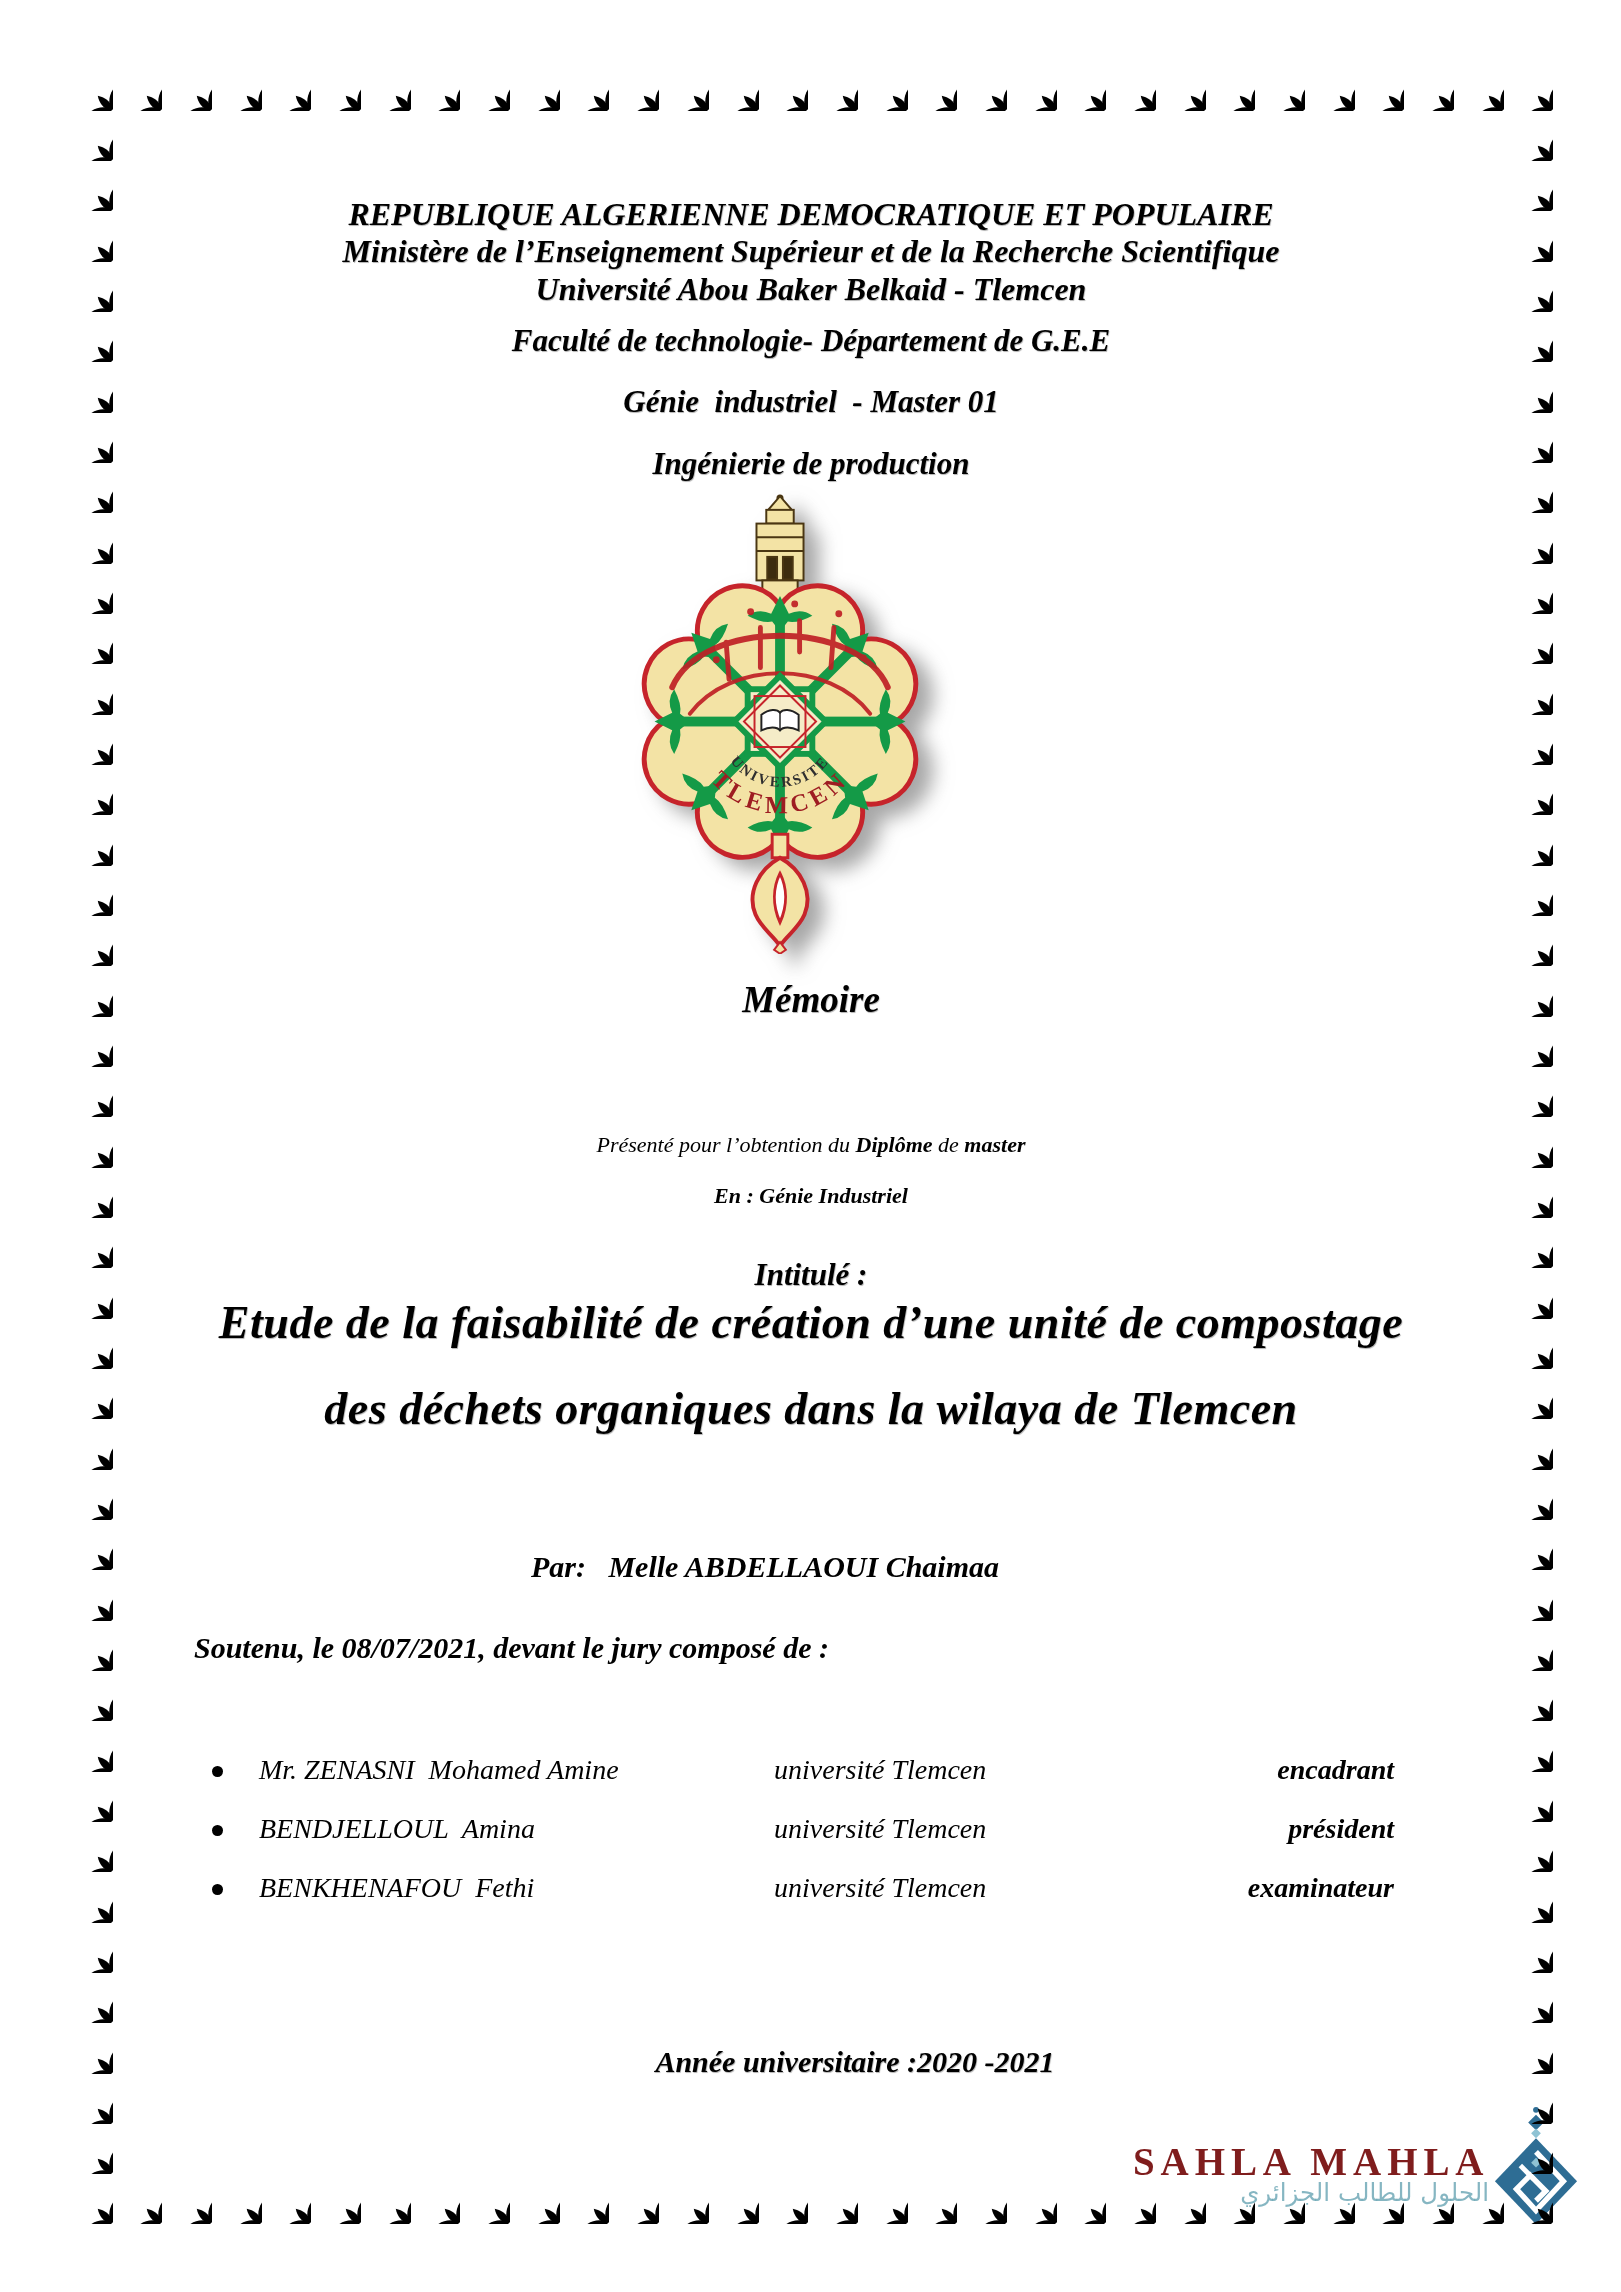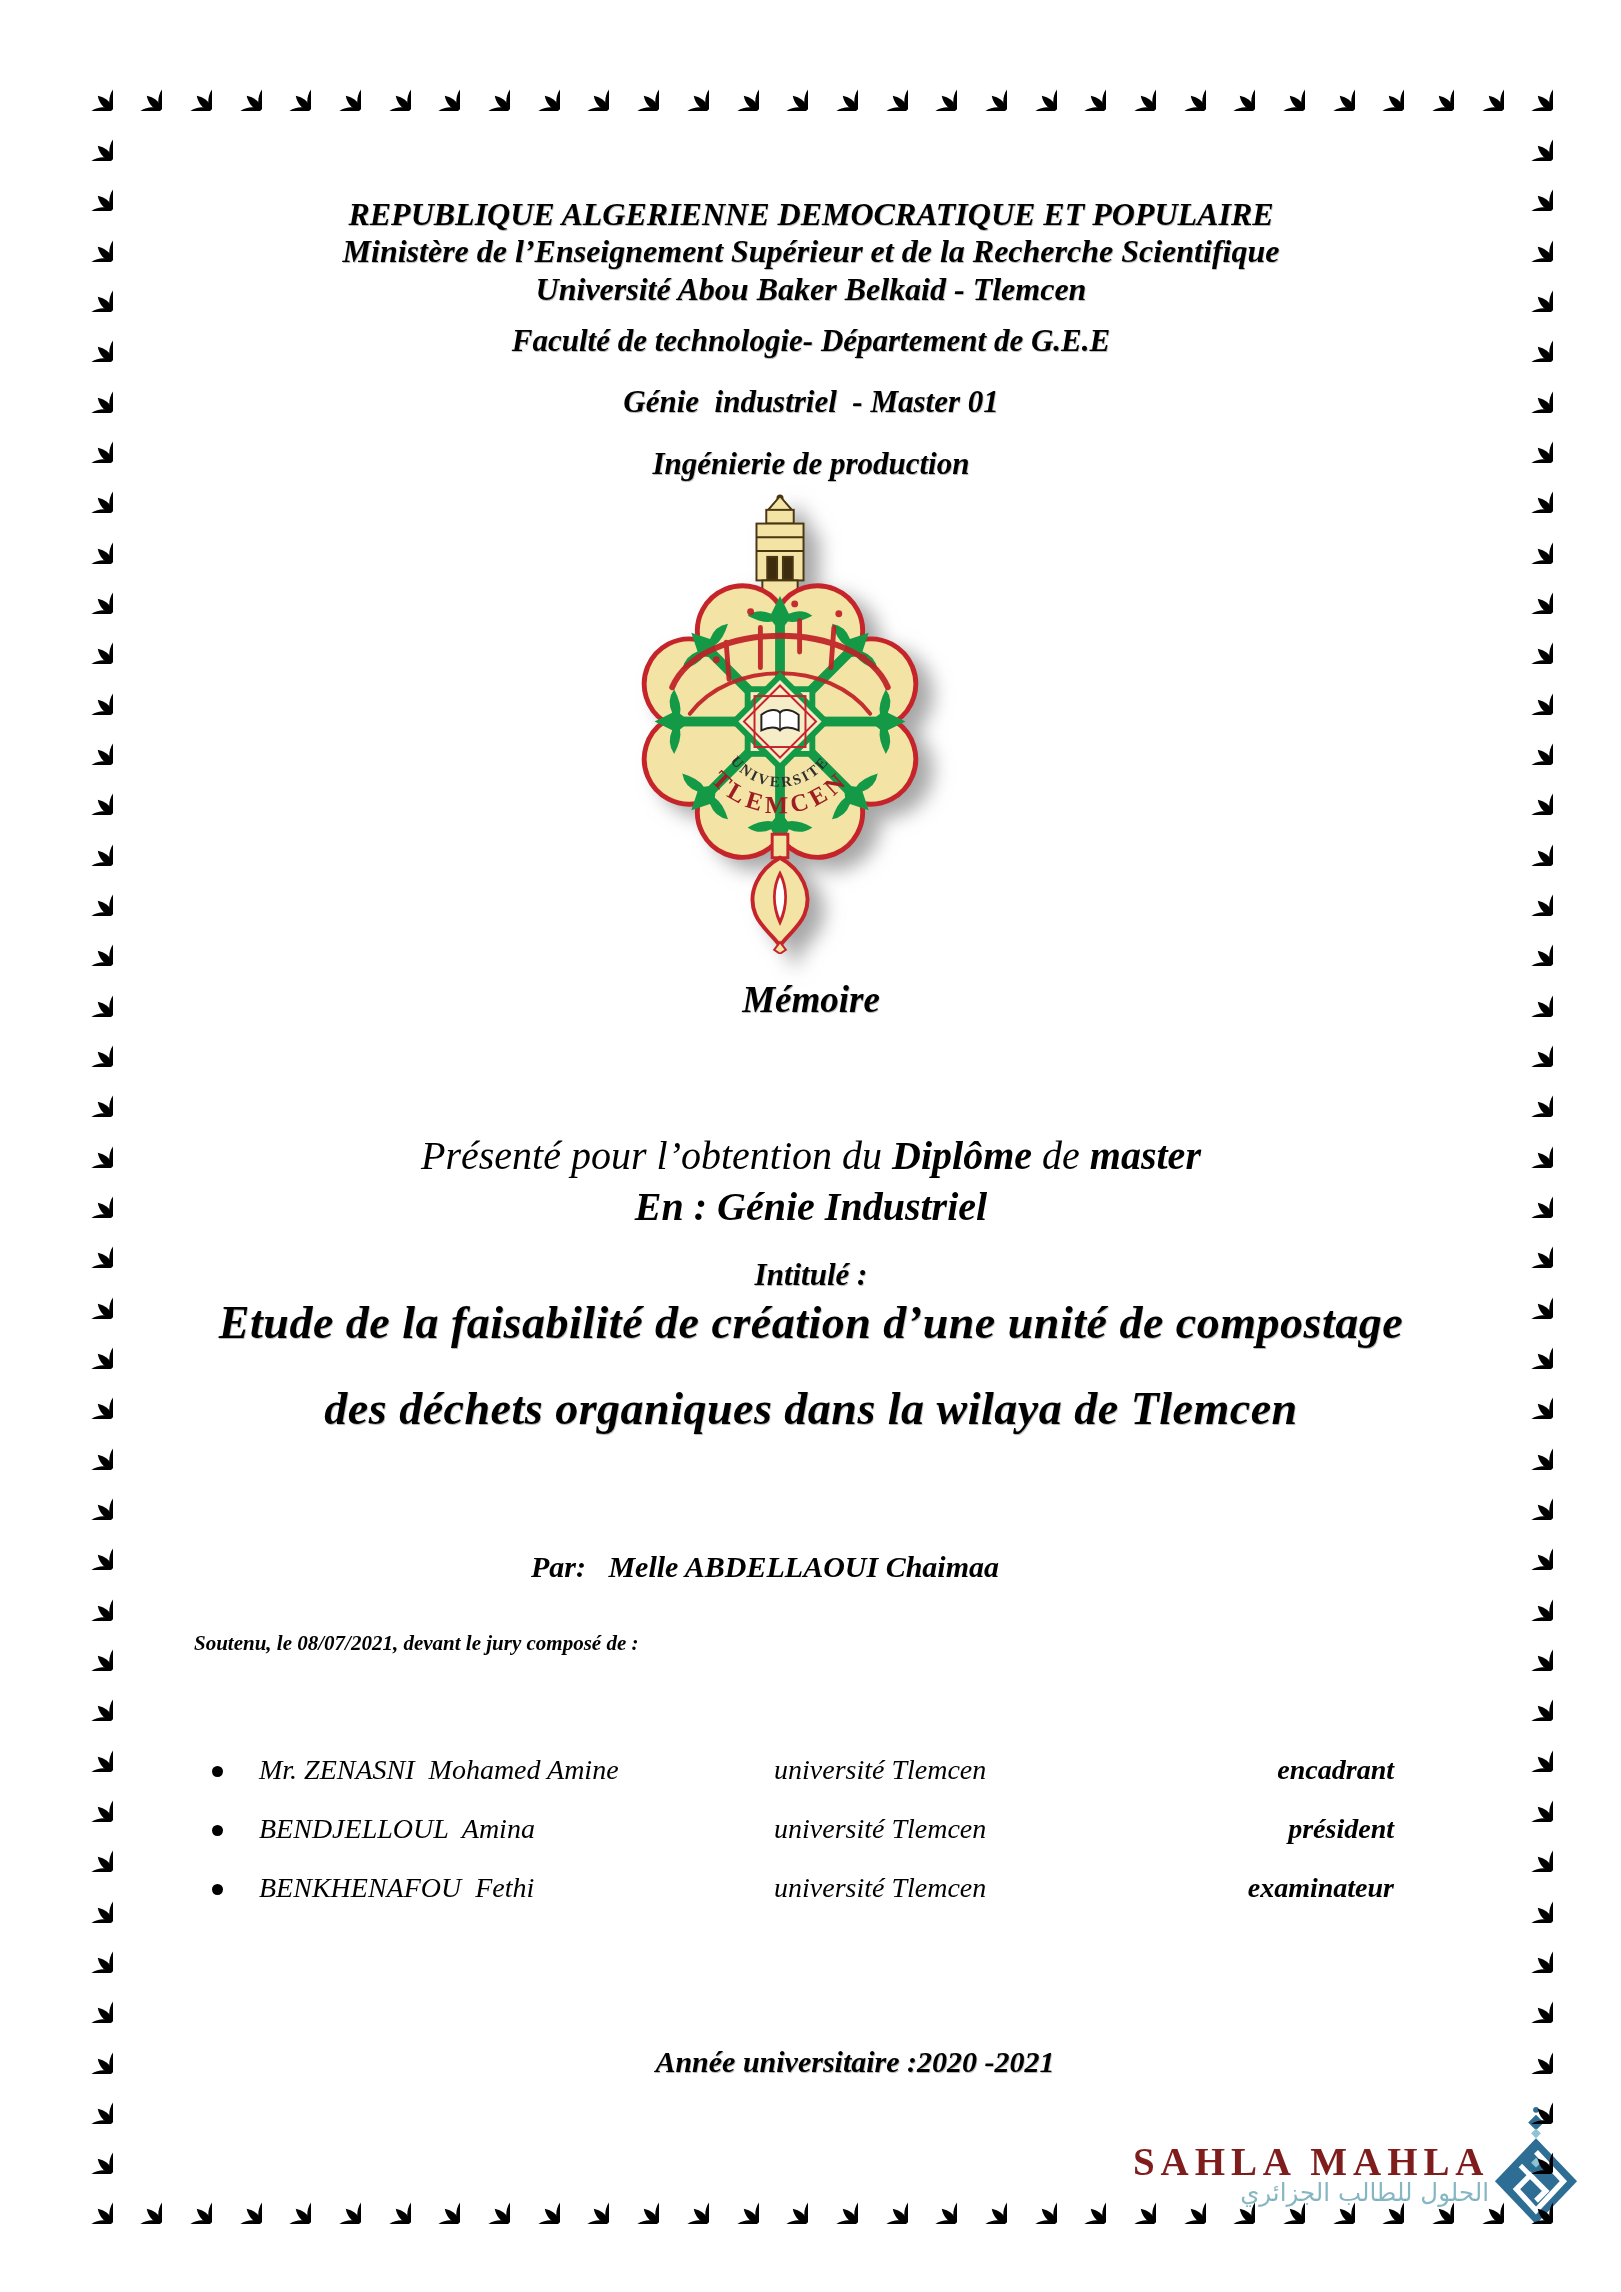--- a/index.html
+++ b/index.html
@@ -15,26 +15,26 @@
   
   #border-layer{position:absolute;inset:0;z-index:3;pointer-events:none;}
   .flower{position:absolute;width:45px;height:45px;}
   
   .cblock{position:absolute;left:64px;width:1494px;text-align:center;white-space:pre-wrap;z-index:2;}
   .bi{font-weight:bold;font-style:italic;}
   .soft{text-shadow:0.7px 0.9px 0.8px rgba(0,0,0,0.30);}
   .hdr{font-size:32px;line-height:37px;}
   .mid{font-size:31px;}
   .memoire{font-size:37px;}
-  .pres{font-size:40px;}
+  .pres{font-size:22px;}
   .pres .wb{font-weight:bold;font-style:italic;}
   .pres .wn{font-weight:normal;font-style:italic;}
   .title{font-size:46px;letter-spacing:0.5px;}
   .par{font-size:30px;transform:translateX(-46px);margin-top:32px;}
-  .soutenu{position:absolute;left:194px;top:1631px;font-size:21px;z-index:2;}
+  .soutenu{position:absolute;left:194px;top:1631px;font-size:30px;z-index:2;}
   .annee{font-size:30px;transform:translateX(44px);}
   
   .jury{position:absolute;left:0;top:0;width:100%;z-index:2;}
   .jury-row{position:absolute;left:0;width:100%;height:49px;font-size:28px;font-style:italic;}
   .jury-bullet{position:absolute;left:212px;top:11.8px;width:10.8px;height:10.8px;border-radius:50%;background:#000;}
   .jury-name{position:absolute;left:259px;top:0;white-space:pre;}
   .jury-univ{position:absolute;left:774px;top:0;}
   .jury-role{position:absolute;left:1078px;top:0;width:316px;text-align:right;font-weight:bold;}
   
   .uni-logo{position:absolute;left:633px;top:493px;width:294px;height:461px;z-index:2;

